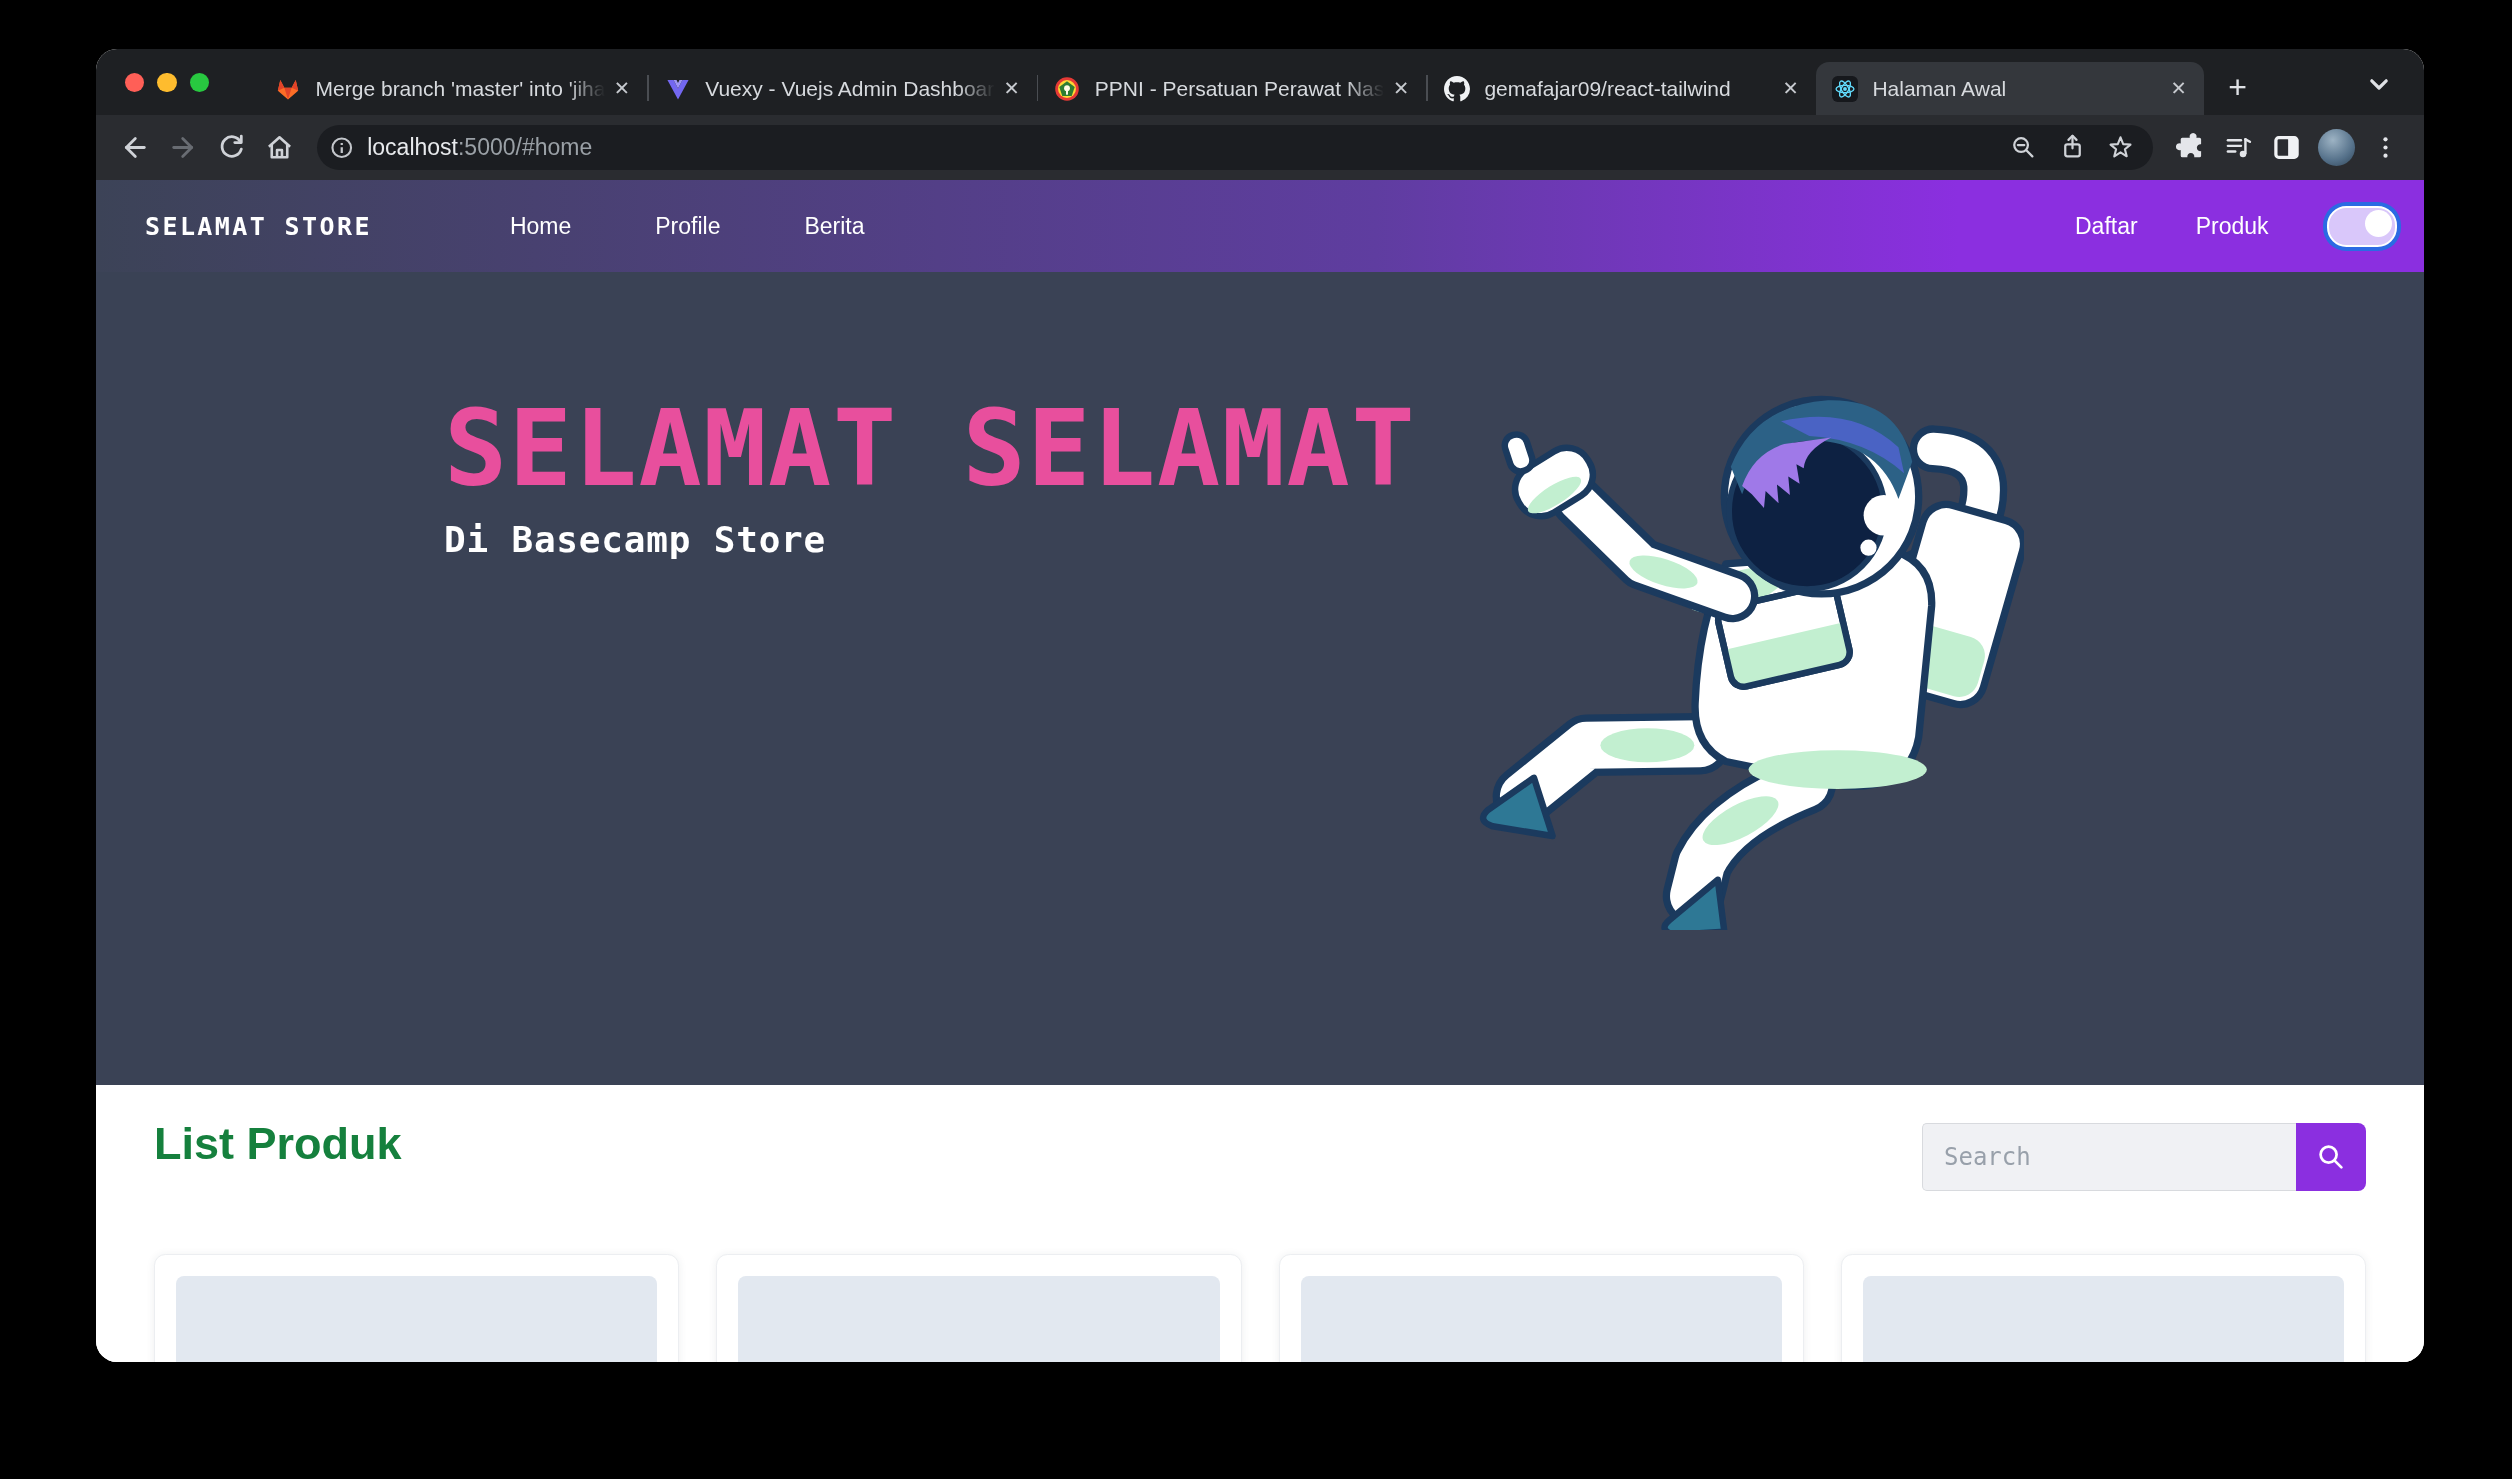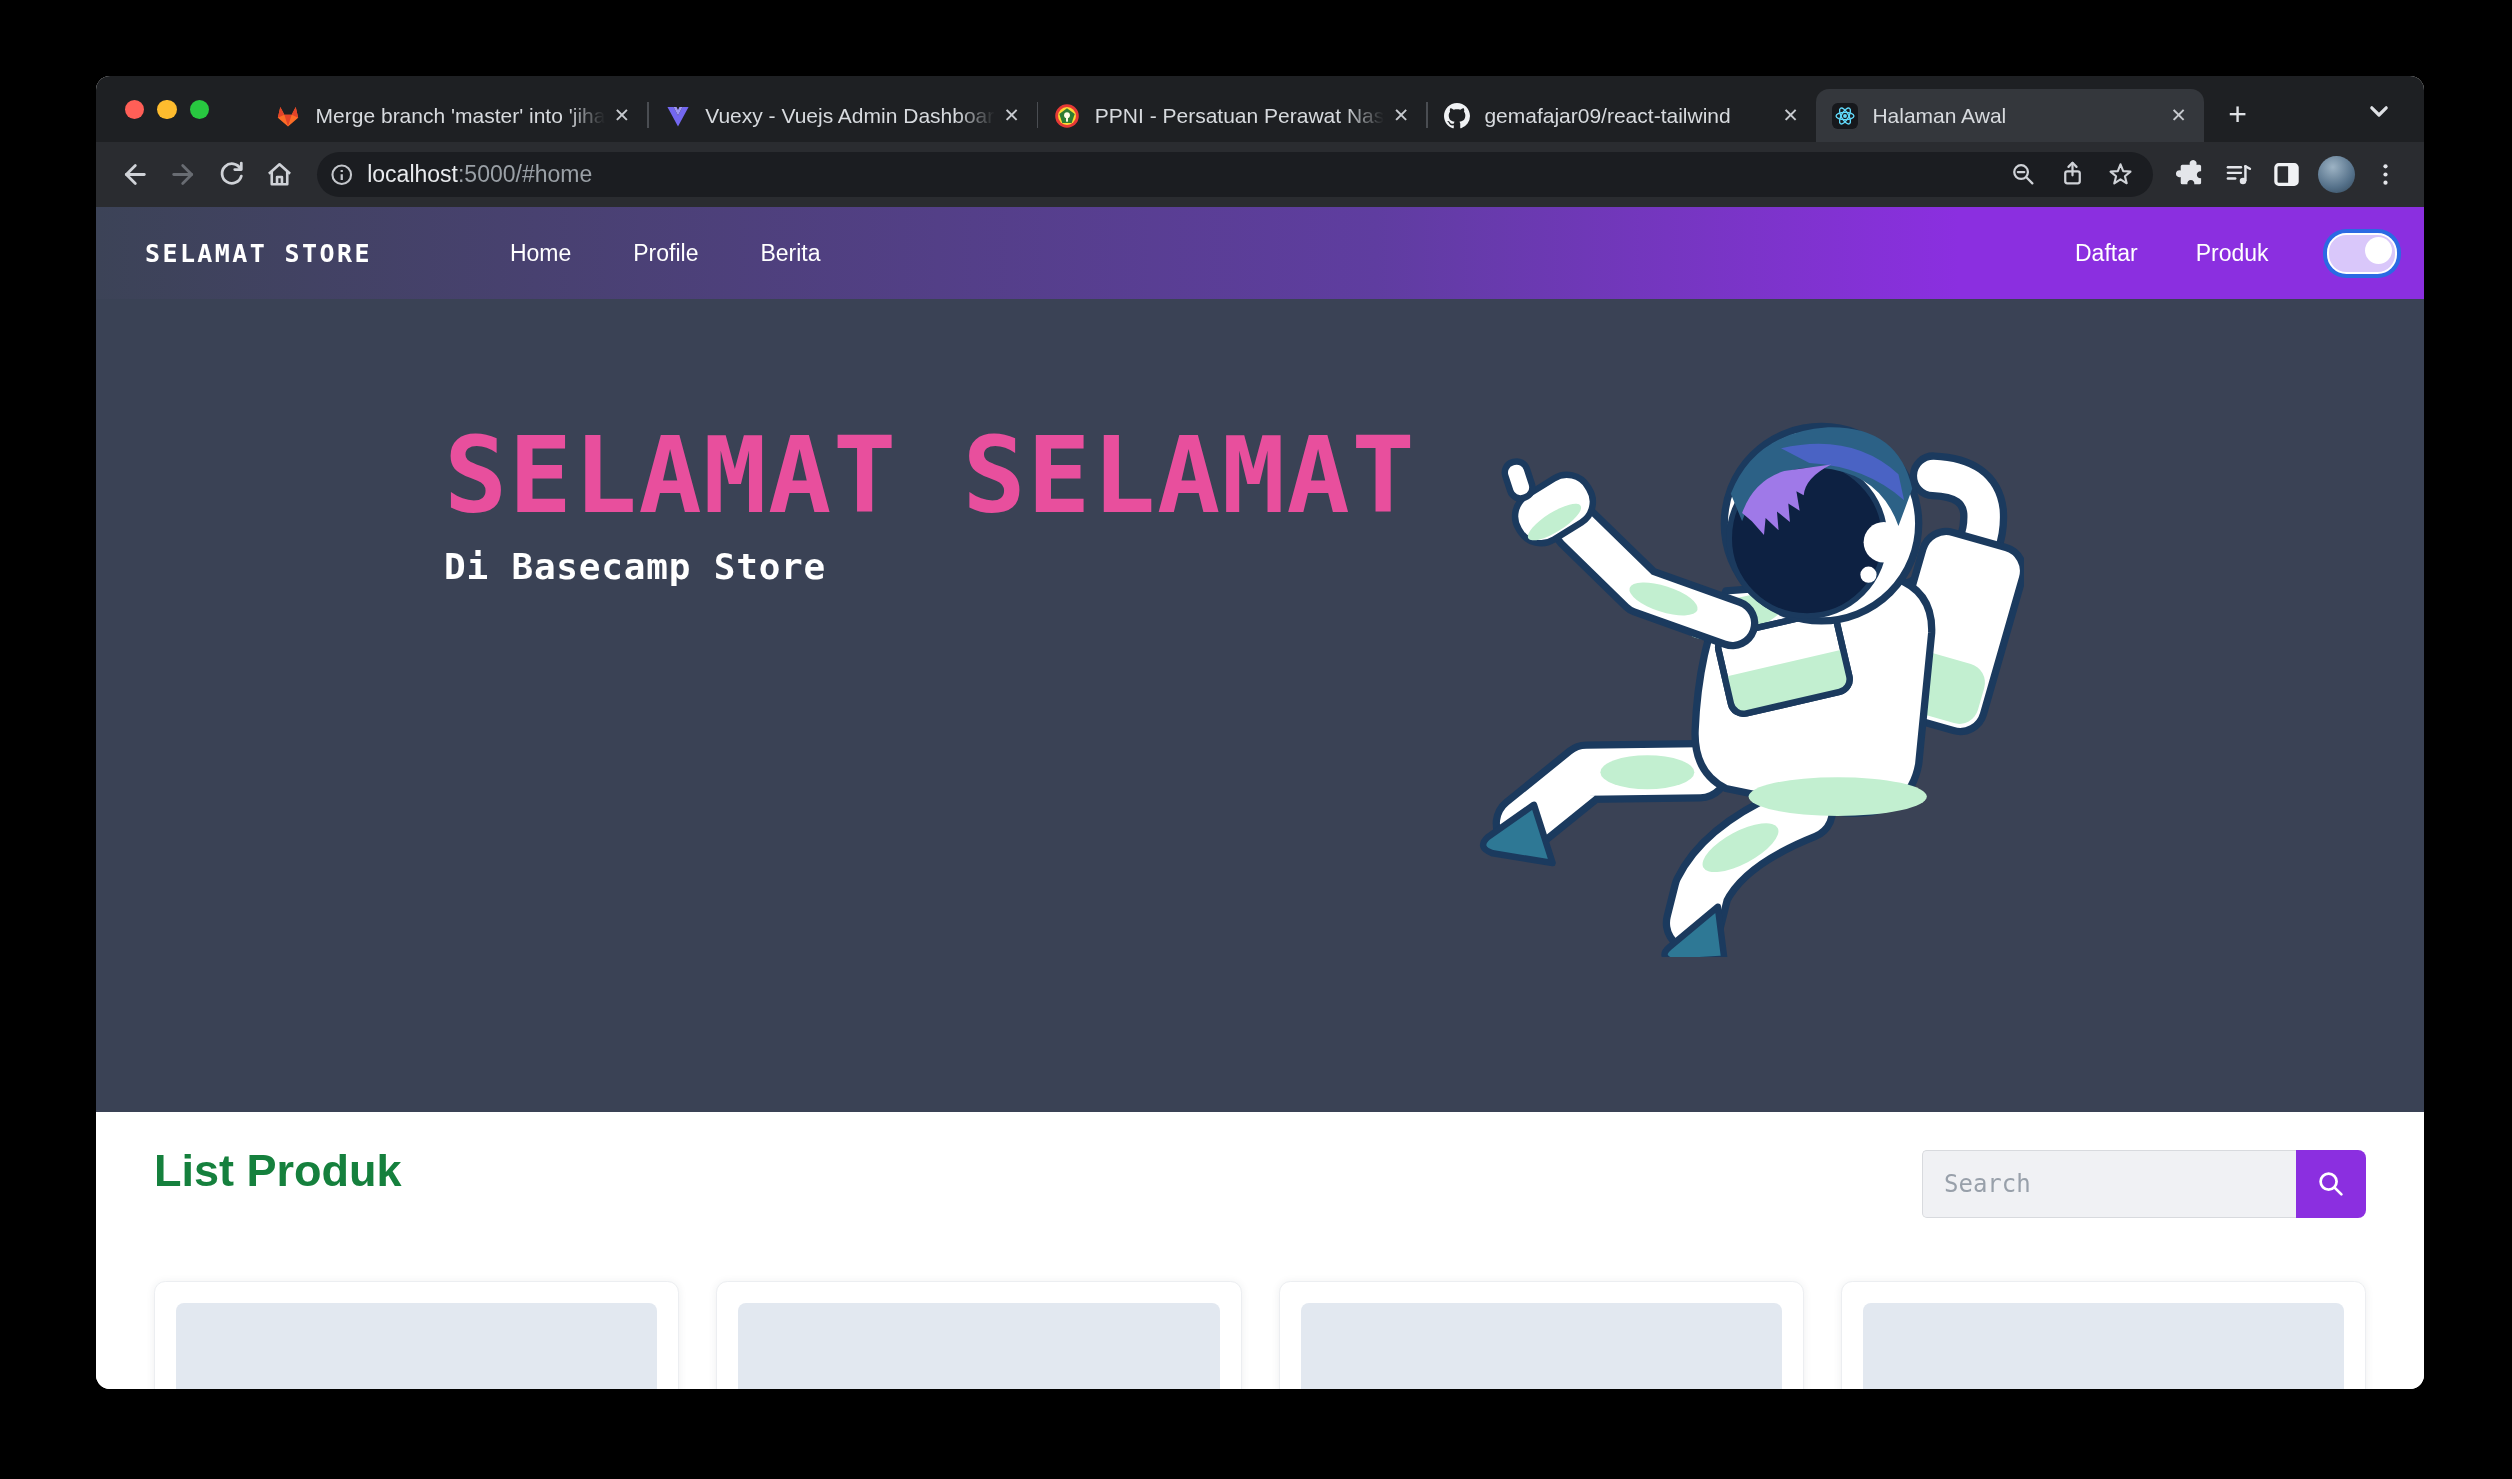--- a/index.html
+++ b/index.html
@@ -1,21 +1,21 @@
 <!DOCTYPE html>
 <html style="font-size:13px"><head>
 <meta charset="utf-8">
 <style>
   html,body{margin:0;padding:0;background:#000;width:2512px;height:1480px;overflow:hidden;
     font-family:"Liberation Sans", sans-serif;}
   .mono{font-family:"DejaVu Sans Mono", monospace;}
 
   
-  .window{position:absolute;left:96px;top:76px;width:2328px;height:1313px;
-    border-radius:14px;overflow:hidden;background:#fff;display:flex;flex-direction:column;}
+  .window{position:absolute;left:96px;top:49px;width:2328px;height:1313px;
+    border-radius:21px;overflow:hidden;background:#fff;display:flex;flex-direction:column;}
 
   
   .tabbar{height:66px;background:#1e2023;display:flex;align-items:flex-end;position:relative;flex:none;}
   .traffic{position:absolute;left:29px;top:23.5px;display:flex;gap:13px;}
   .traffic span{width:19.4px;height:19.4px;border-radius:50%;display:block;}
   .t-red{background:#ff5f57}.t-yellow{background:#febc2e}.t-green{background:#28c840}
   .tabs{display:flex;align-items:flex-end;margin-left:163px;height:100%;}
   .tab{width:388px;height:53px;display:flex;align-items:center;padding:0 11.3px 0 16px;
     box-sizing:border-box;color:#d7dade;font-size:21px;position:relative;}
   .tab.active{background:#34373c;border-radius:13px 13px 0 0;}
@@ -39,21 +39,21 @@
   .url .host{color:#e8eaed}.url .rest{color:#9aa0a6}
   .pill-spacer{flex:1}
   .avatar{width:37px;height:37px;border-radius:50%;flex:none;margin:0 6.5px;
     background:radial-gradient(circle at 40% 30%,#9db3c4,#55718a 60%,#2f4456);}
 
   
   .page{flex:1;display:flex;flex-direction:column;min-height:0;}
   .sitenav{height:92px;flex:none;display:flex;align-items:center;
     background:linear-gradient(to right,#3c4357 0%,#5f3da0 55%,#8b2fe0 80%);}
   .brand{color:#fff;font-size:25px;font-weight:bold;letter-spacing:2.4px;margin-left:49px;}
-  .navlinks{display:flex;gap:62px;margin-left:138px;}
+  .navlinks{display:flex;gap:84px;margin-left:138px;}
   .navlinks span,.navactions span{color:#fff;font-size:23px;}
   .navactions{margin-left:auto;display:flex;align-items:center;gap:58px;margin-right:27.5px;}
   .toggle{width:66px;height:37px;border-radius:19.4px;background:#d9c7fa;border:2.4px solid #fff;
     box-shadow:0 0 0 4px #2b6ae3;position:relative;flex:none;}
   .toggle .knob{position:absolute;right:2.4px;top:2.4px;width:27.5px;height:27.5px;border-radius:50%;background:#fff;}
 
   .hero{flex:none;height:813px;background:#3a4255;position:relative;overflow:hidden;}
   .hero-text{position:absolute;left:348px;top:120px;}
   .hero-title{color:#e84f9d;font-size:105px;font-weight:bold;letter-spacing:1.6px;line-height:1.1;white-space:nowrap;}
   .hero-sub{color:#fff;font-size:36px;font-weight:bold;margin-top:11.3px;letter-spacing:0.8px;}

